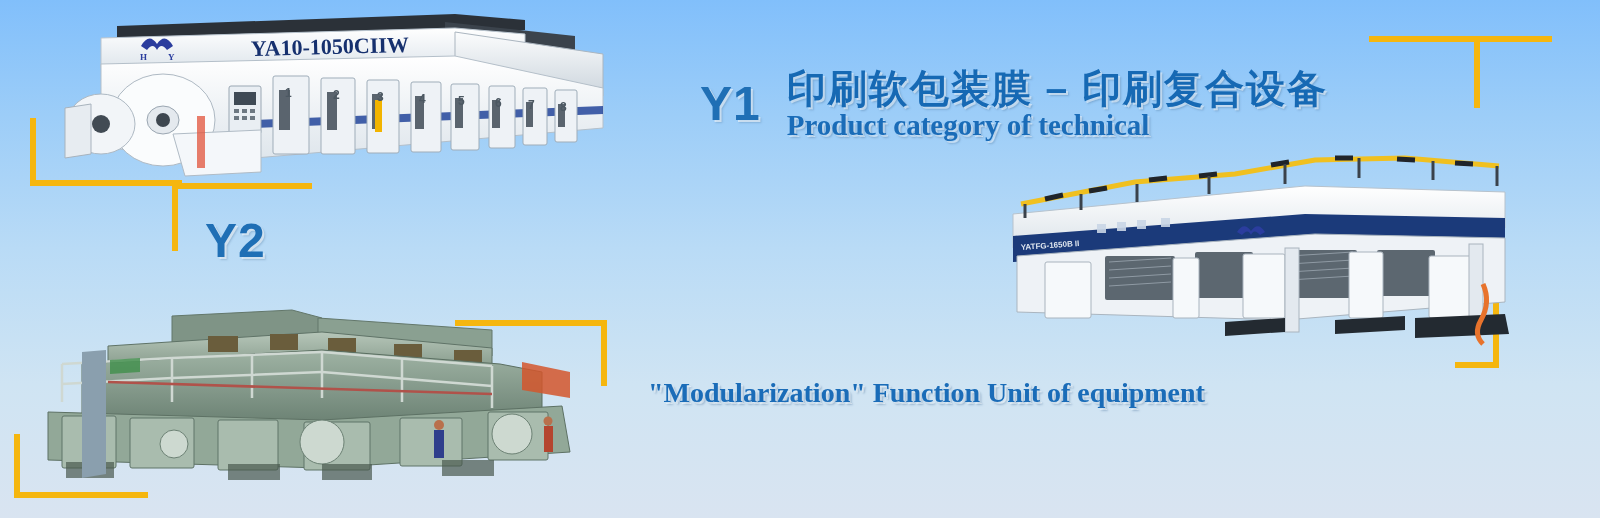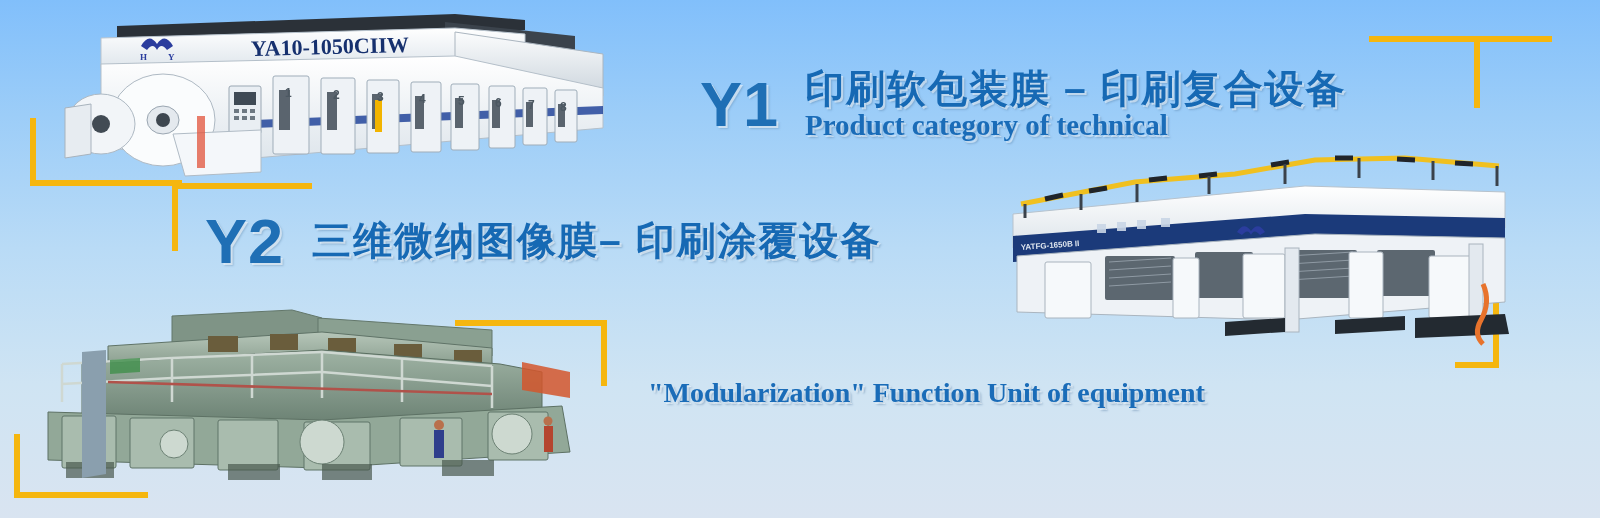--- a/index.html
+++ b/index.html
@@ -13,39 +13,39 @@
   }
 
   
   .bar{position:absolute;background:#f5b60f;}
   .bar.h{height:6px;}
   .bar.v{width:6px;}
 
   
   .group{position:absolute;display:flex;align-items:center;}
   .ycode{
-    color:#1f6fb5;font-weight:bold;font-size:63px;line-height:1;
+    color:#1f6fb5;font-weight:bold;font-size:48px;line-height:1;
     letter-spacing:1px;
     text-shadow:2px 2px 0 rgba(255,255,255,.55), 3px 3px 2px rgba(90,130,165,.35);
     white-space:nowrap;
   }
   .txtcol{display:flex;flex-direction:column;}
   .cn{
     color:#1669b4;font-weight:bold;font-size:39px;line-height:1.08;
     letter-spacing:2px;white-space:nowrap;
     text-shadow:2px 2px 0 rgba(255,255,255,.5), 3px 3px 2px rgba(80,120,160,.38);
   }
   .en{
     color:#1a6cb8;font-weight:bold;font-size:29px;line-height:1.05;
     font-family:"Liberation Serif", serif;letter-spacing:0px;white-space:nowrap;
     text-shadow:2px 2px 0 rgba(255,255,255,.45), 3px 3px 2px rgba(80,120,160,.40);
   }
   .g1{left:700px;top:68px;}
   .g1 .ycode{margin-right:26px;}
-  .g2{left:205px;top:210px;}
+  .g2{left:205px;top:217px;}
   .g2 .ycode{margin-right:28px;}
   .g3{left:648px;top:378px;}
   .g3 .ycode{margin-right:26px;}
   .g3 .en{font-size:28px;}
 
   
   .photo{position:absolute;}
   .photo svg{display:block;}
 </style>
 </head>
@@ -320,21 +320,20 @@
     <div class="ycode">Y1</div>
     <div class="txtcol">
       <div class="cn">印刷软包装膜 – 印刷复合设备</div>
       <div class="en">Product category of technical</div>
     </div>
   </div>
 
   <div class="group g2">
     <div class="ycode">Y2</div>
     <div class="txtcol">
-      <div class="cn">三维微纳图像膜– 印刷涂覆设备</div>
     </div>
   </div>
 
   <div class="group g3">
     <div class="txtcol">
       <div class="en">"Modularization" Function Unit of equipment</div>
     </div>
   </div>
 
 </div>

